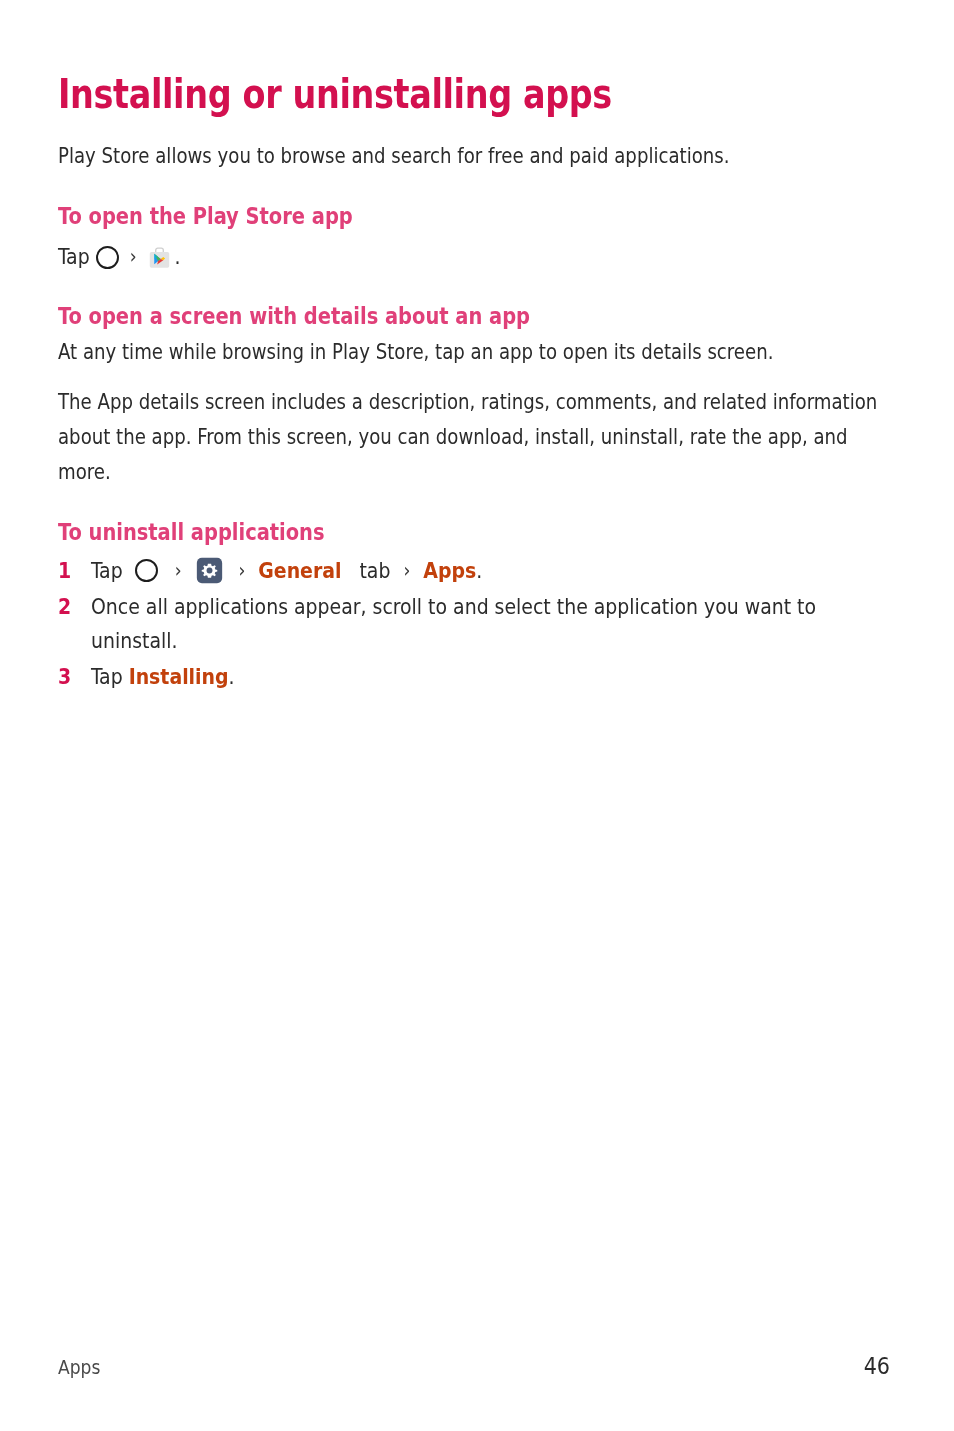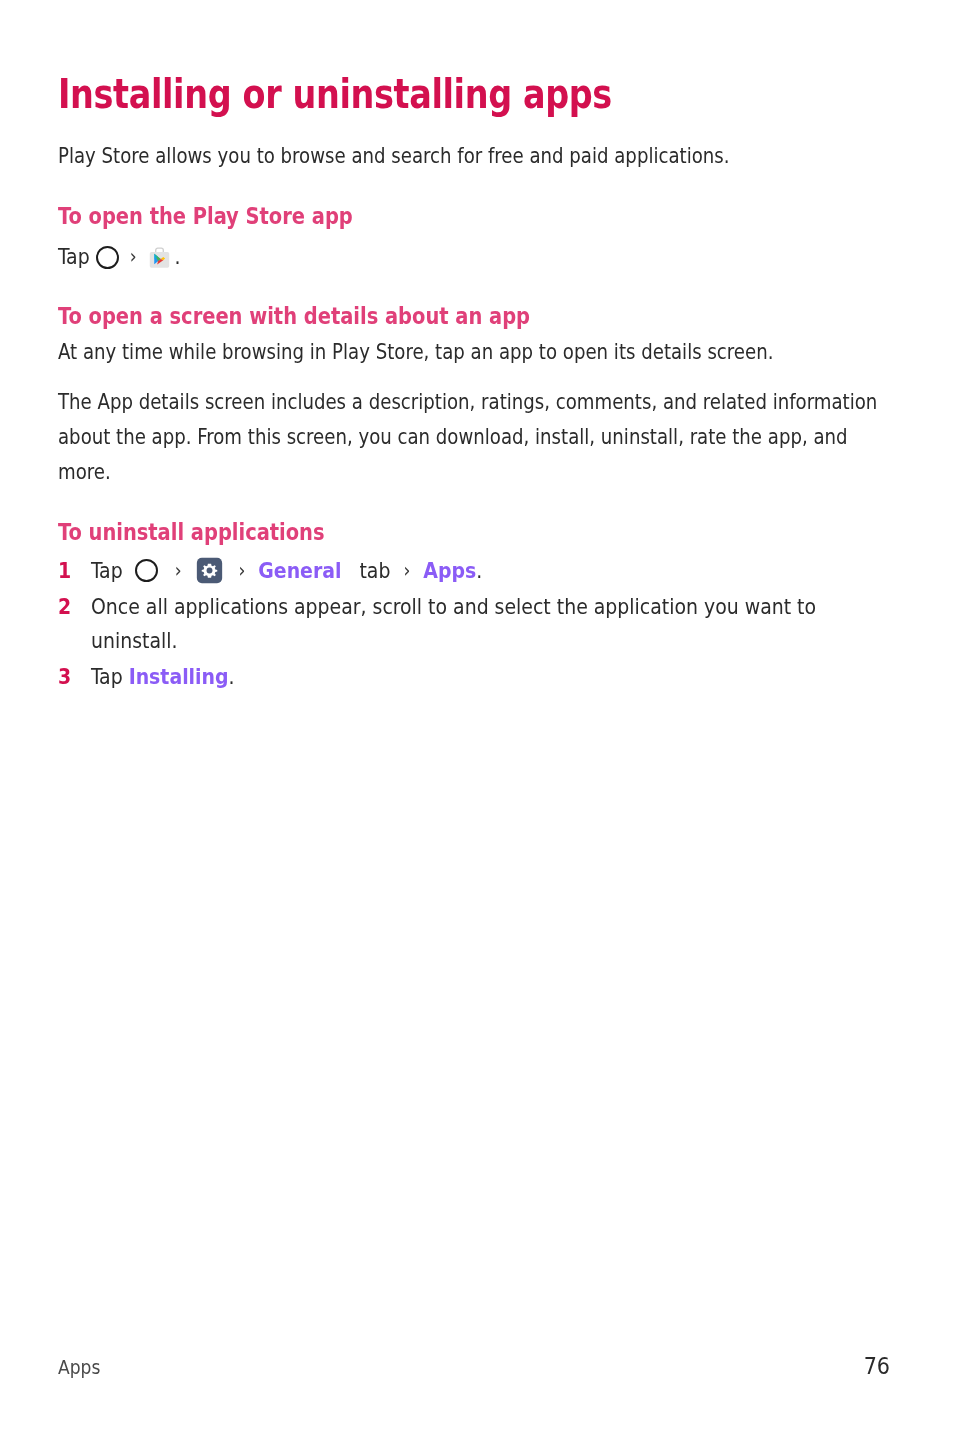--- a/index.html
+++ b/index.html
@@ -137,21 +137,21 @@
   .steps li .num {
     position: absolute;
     left: 0;
     top: 0;
     color: #d3104f;
     font-weight: 700;
   }
   .steps li .txt {
     display: inline;
   }
-  .steps li b { font-weight: 700; color: #8b5cf6; }
+  .steps li b { font-weight: 700; color: #c2410c; }
 
   .step-inline {
     display: inline-flex;
     align-items: center;
     flex-wrap: wrap;
   }
 
   
   .footer {
     position: absolute;
@@ -242,16 +242,16 @@
 
     <li>
       <span class="num">3</span>
       <span class="txt"><span>Tap</span> <b>Installing</b><span>.</span></span>
     </li>
 
   </ol>
 
   <div class="footer">
     <span>Apps</span>
-    <span class="page-num">76</span>
+    <span class="page-num">46</span>
   </div>
 
 </div>
 
 </body></html>

